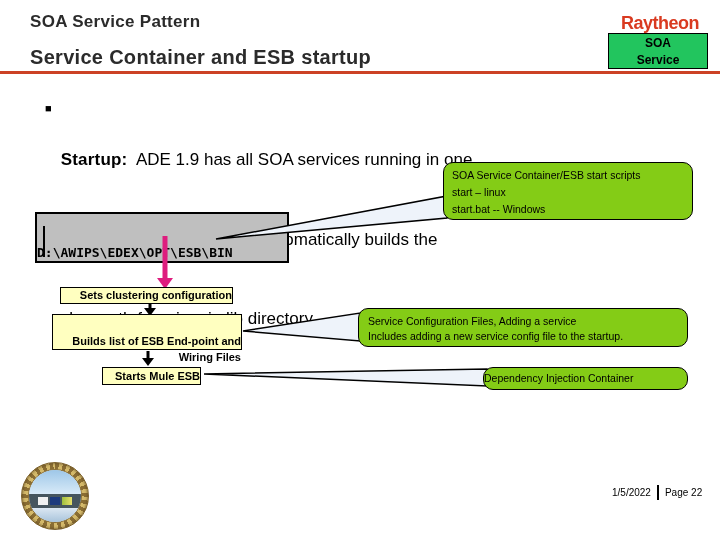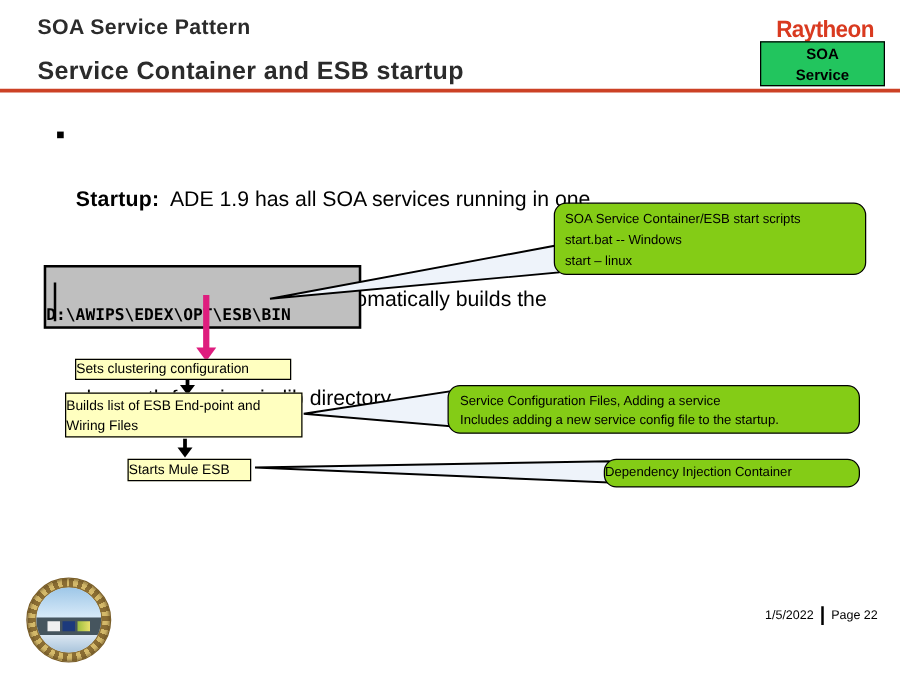--- a/index.html
+++ b/index.html
@@ -34,24 +34,24 @@
   .overlay{position:absolute;left:0;top:0;z-index:2;pointer-events:none;}
 
   
   .callout{position:absolute;background:#84cc16;border:1.5px solid #000;border-radius:10px;
            font-size:10.5px;font-weight:normal;box-sizing:border-box;z-index:3;}
   .callout-1{left:443px;top:162px;width:250px;height:58px;padding:4px 8px 0 8px;line-height:17px;}
   .callout-2{left:358px;top:308px;width:330px;height:39px;padding:5px 8px 0 9px;line-height:15px;}
   .callout-3{left:483px;top:367px;width:205px;height:23px;text-align:left;line-height:20px;}
 
   
-  .flow-box{position:absolute;background:#ffffc0;border:1px solid #000;text-align:left;
-            font-size:11px;font-weight:normal;box-sizing:border-box;z-index:3;}
+  .flow-box{position:absolute;background:#ffffc0;border:1px solid #000;text-align:right;
+            font-size:11px;font-weight:bold;box-sizing:border-box;z-index:3;}
   .flow-1{left:60px;top:287px;width:173px;height:17px;line-height:15px;}
-  .flow-2{left:52px;top:314px;width:190px;height:36px;line-height:16px;padding-top:2px;}
+  .flow-2{left:52px;top:314px;width:190px;height:36px;line-height:16px;padding-top:18px;}
   .flow-3{left:102px;top:367px;width:99px;height:18px;line-height:16px;}
 
   
   .seal{position:absolute;left:21px;top:462px;width:66px;height:66px;border-radius:50%;
         background:repeating-conic-gradient(#8a6d33 0deg 7deg,#d4b96a 7deg 14deg);
         border:1px solid #7a5f2a;box-shadow:inset 0 0 3px #5a4520;z-index:1;}
   .seal-inner{position:absolute;left:6px;top:6px;width:52px;height:52px;border-radius:50%;
               overflow:hidden;border:1px solid #8a6d33;background:#cfe4f4;}
   .seal-sky{position:absolute;top:0;left:0;right:0;height:46%;background:linear-gradient(#9ec7e8,#d8eaf8);}
   .seal-band{position:absolute;top:46%;left:0;right:0;height:27%;background:#46555e;
@@ -105,22 +105,22 @@
 
   <line x1="150" y1="303" x2="150" y2="309" stroke="#000" stroke-width="3"></line>
   <polygon points="144,308 156,308 150,316" fill="#000"></polygon>
 
   <line x1="148" y1="351" x2="148" y2="359" stroke="#000" stroke-width="3"></line>
   <polygon points="142,358 154,358 148,366" fill="#000"></polygon>
 </svg>
 
 <div class="callout callout-1">
   <div>SOA Service Container/ESB start scripts</div>
+  <div>start – linux</div>
   <div>start.bat -- Windows</div>
-  <div>start – linux</div>
 </div>
 <div class="callout callout-2">
   <div>Service Configuration Files,  Adding a service</div>
   <div>Includes adding a new service config file to the startup.</div>
 </div>
 <div class="callout callout-3">
   <span>Dependency Injection Container</span>
 </div>
 
 <div class="flow-box flow-1">

